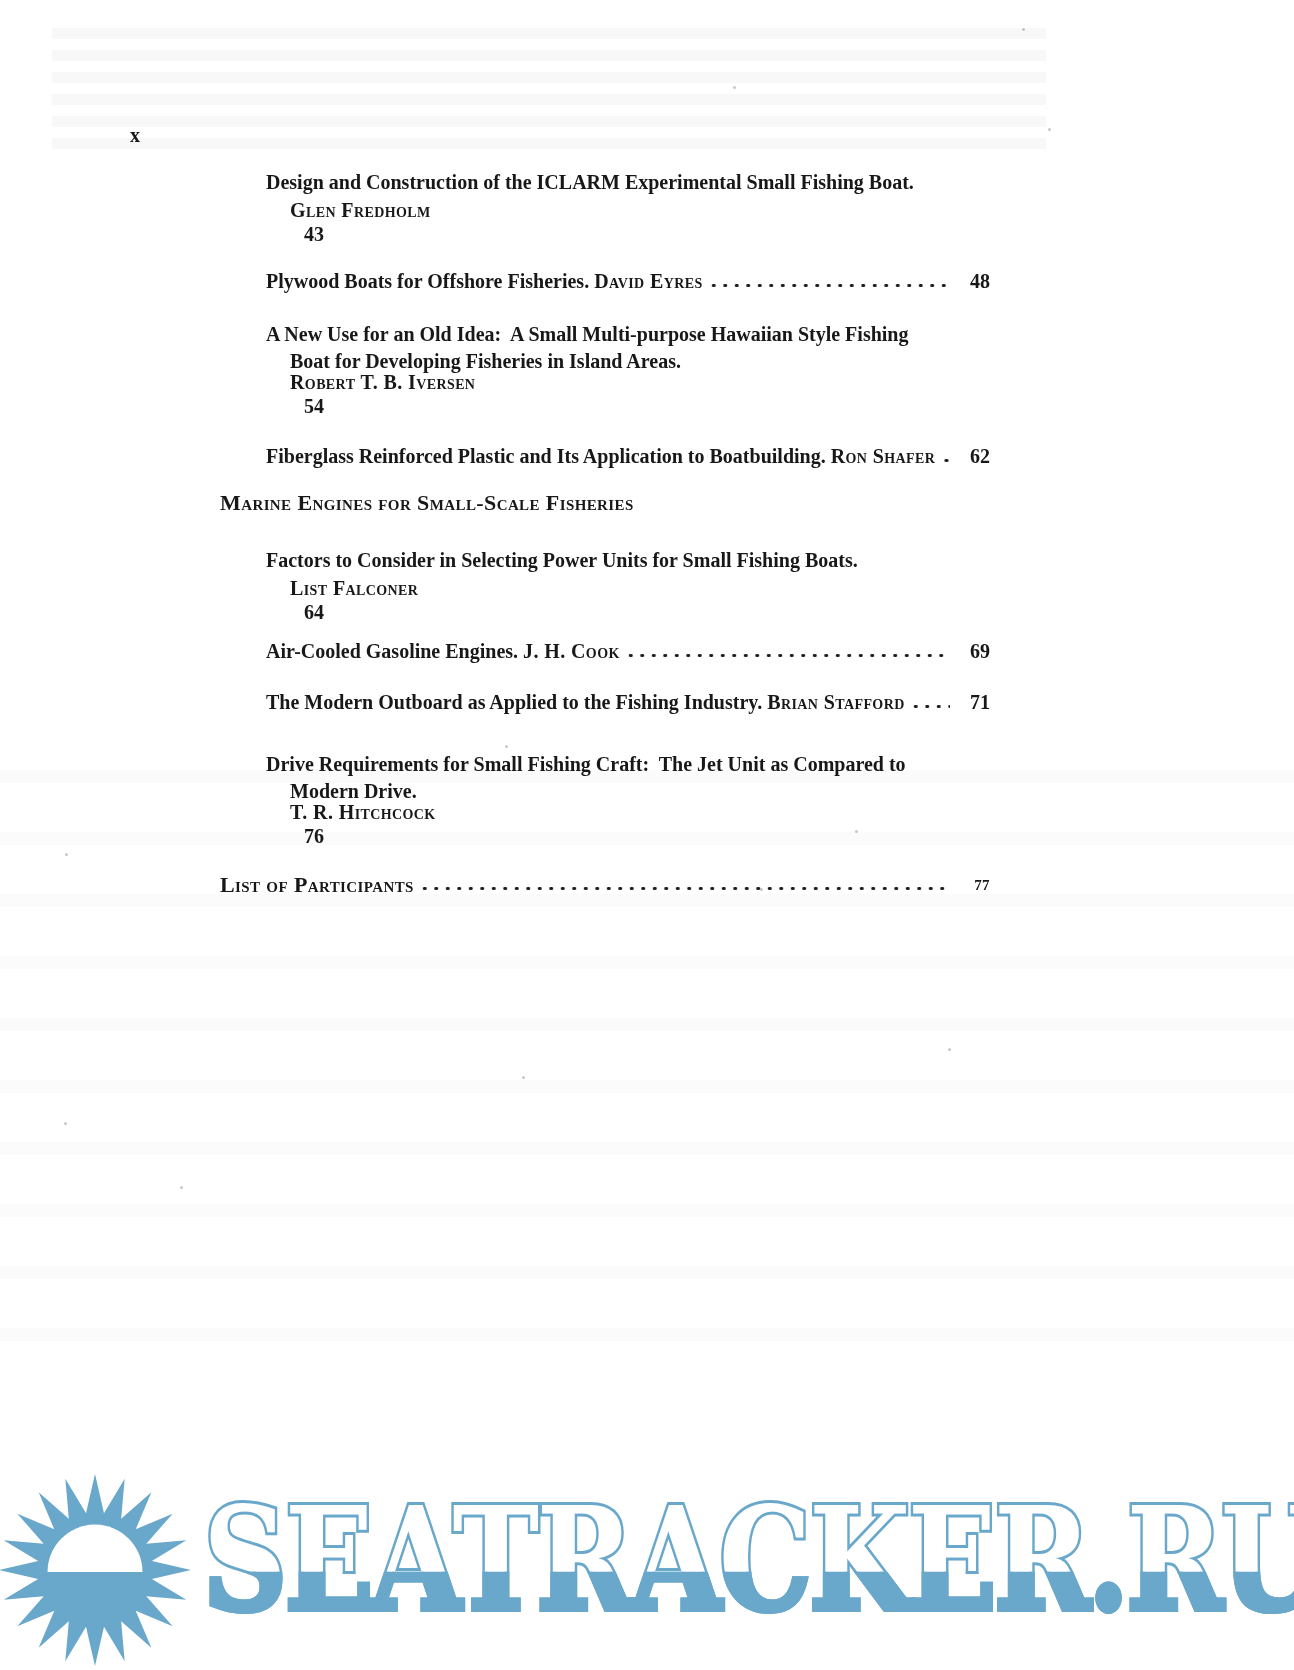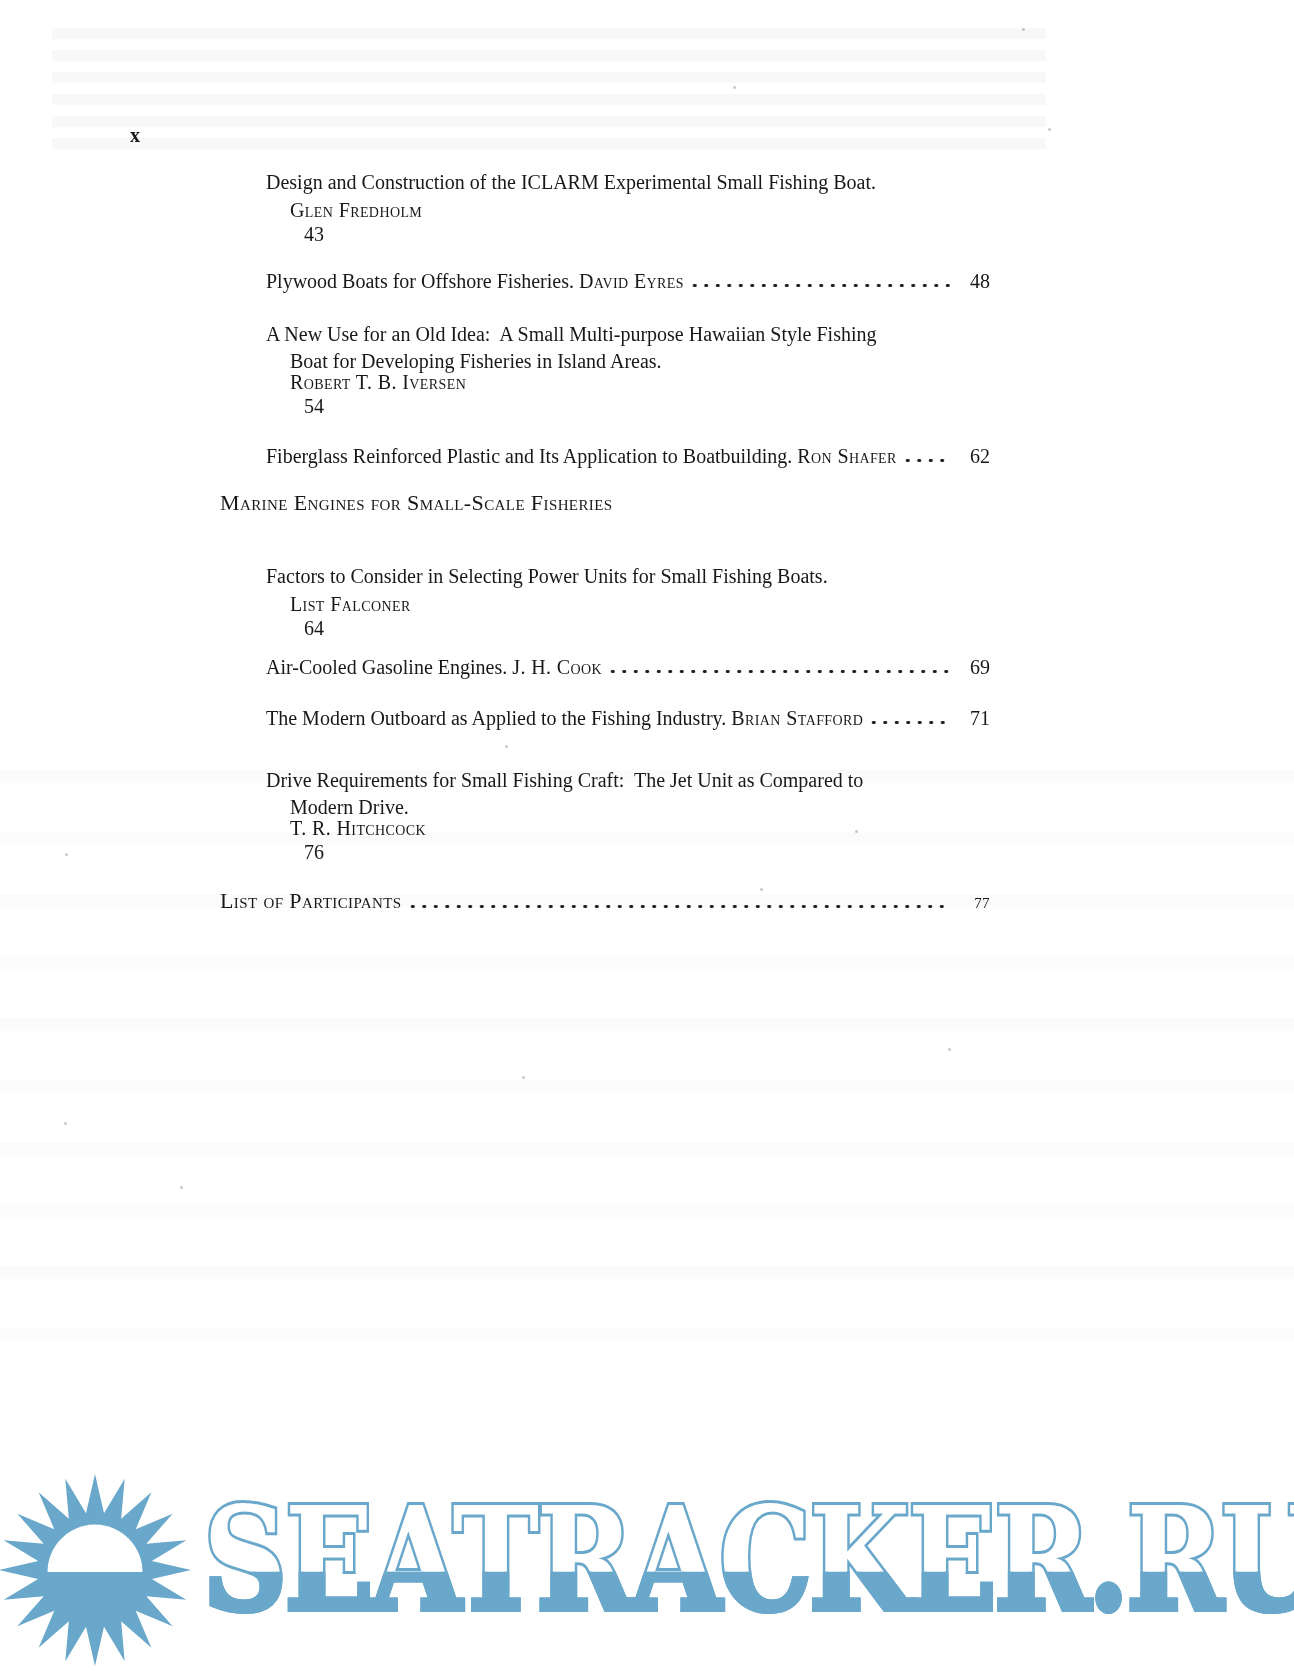--- a/index.html
+++ b/index.html
@@ -16,33 +16,33 @@
     background:repeating-linear-gradient(180deg, rgba(0,0,0,0.028) 0 11px, rgba(0,0,0,0) 11px 22px);
   }
   .stripes.low{
     left:0;width:1294px;top:770px;height:600px;
     background:repeating-linear-gradient(180deg, rgba(0,0,0,0.016) 0 13px, rgba(0,0,0,0) 13px 62px);
   }
   .speck{position:absolute;width:3px;height:3px;border-radius:50%;background:rgba(0,0,0,0.22);}
   
   .page-marker{position:absolute;left:130px;top:124px;font-size:20px;font-weight:bold;}
   
-  .toc{position:absolute;left:220px;top:172px;width:770px;font-size:20px;line-height:21px;}
+  .toc{position:absolute;left:220px;top:172px;width:770px;font-size:20px;line-height:21px;font-weight:bold;}
   .toc-line{display:flex;align-items:baseline;white-space:nowrap;}
   .toc-line .pre{white-space:pre-wrap;}
   .author{font-variant:small-caps;letter-spacing:0.4px;}
   .dots{
     flex:1;height:7px;align-self:flex-end;margin:0 6px 3px 3px;
     background-image:radial-gradient(circle, #1d1d1d 1.6px, rgba(0,0,0,0) 2px);
     background-size:11.5px 7px;background-repeat:repeat-x;background-position:2px center;
   }
   .pg{min-width:34px;text-align:right;}
   .ml1{margin-left:46px;}
   .ml2{margin-left:70px;flex-direction:column;}
-  .heading-line{font-variant:small-caps;font-size:22px;line-height:22px;letter-spacing:0.4px;}
+  .heading-line{font-variant:small-caps;font-size:22px;line-height:22px;letter-spacing:0.4px;align-items:center;}
   
   .watermark{position:absolute;left:0;top:1370px;width:1070px;height:300px;}
   .sun{position:absolute;left:-6px;top:99px;}
   .wm-text{
     position:absolute;left:203px;top:118px;
     font-family:"DejaVu Serif", serif;font-weight:bold;
     font-size:142px;line-height:142px;letter-spacing:-3px;white-space:nowrap;
     transform:scaleX(0.82);transform-origin:left top;
   }
   .wm-outline{color:#ffffff;-webkit-text-stroke:6px #69a7cb;paint-order:stroke fill;}
@@ -105,21 +105,21 @@
     <span class="pre">Fiberglass Reinforced Plastic and Its Application to Boatbuilding. </span>
     <span class="author">Ron Shafer</span>
     <span class="dots"></span>
     <span class="pg">62</span>
   </div>
 
   <div class="toc-line heading-line" style="margin-top:25px">
     <span>Marine Engines for Small-Scale Fisheries</span>
   </div>
 
-  <div class="toc-line ml1" style="margin-top:52px">
+  <div class="toc-line ml1" style="margin-top:36px">
     <span class="pre">Factors to Consider in Selecting Power Units for Small Fishing Boats.</span>
   </div>
   <div class="toc-line ml2" style="margin-top:7px">
     <span class="author">List Falconer</span>
     <span class="dots"></span>
     <span class="pg">64</span>
   </div>
 
   <div class="toc-line ml1" style="margin-top:18px">
     <span class="pre">Air-Cooled Gasoline Engines. </span>

